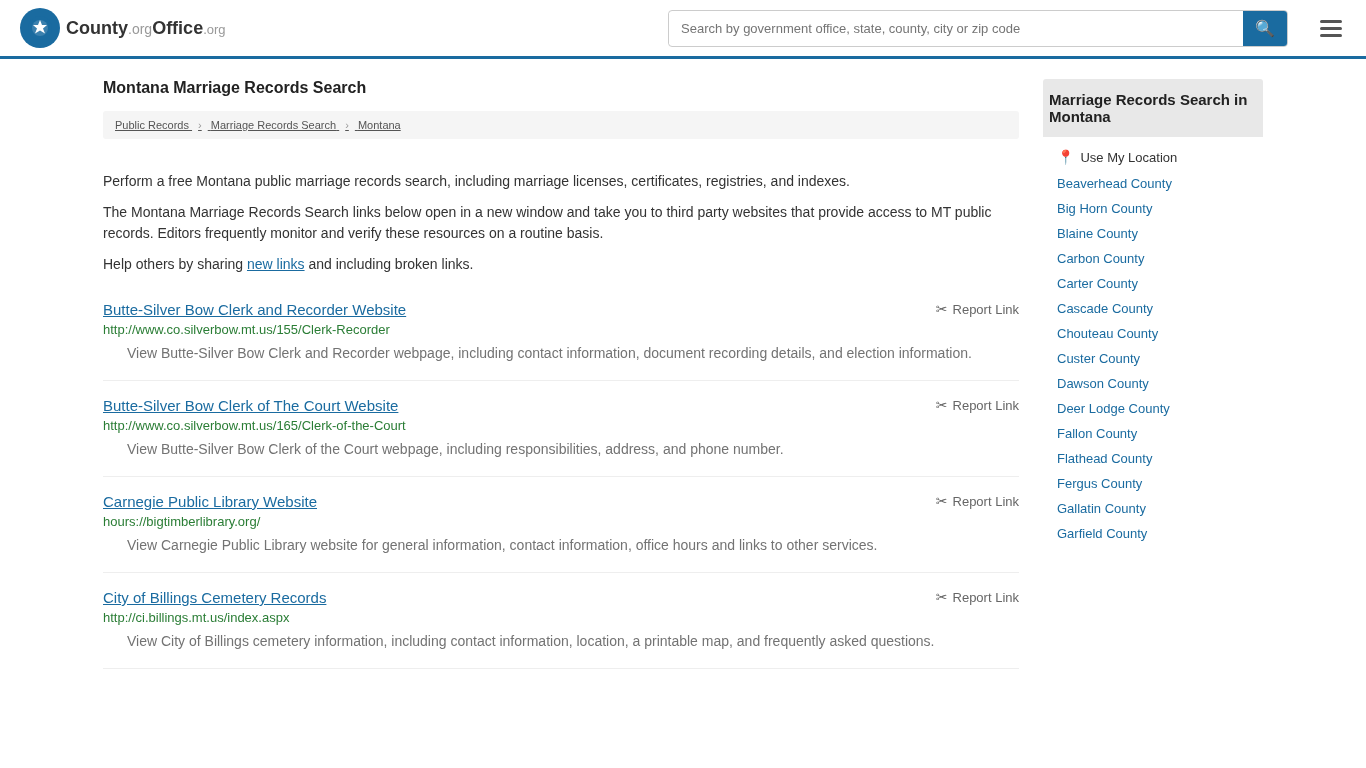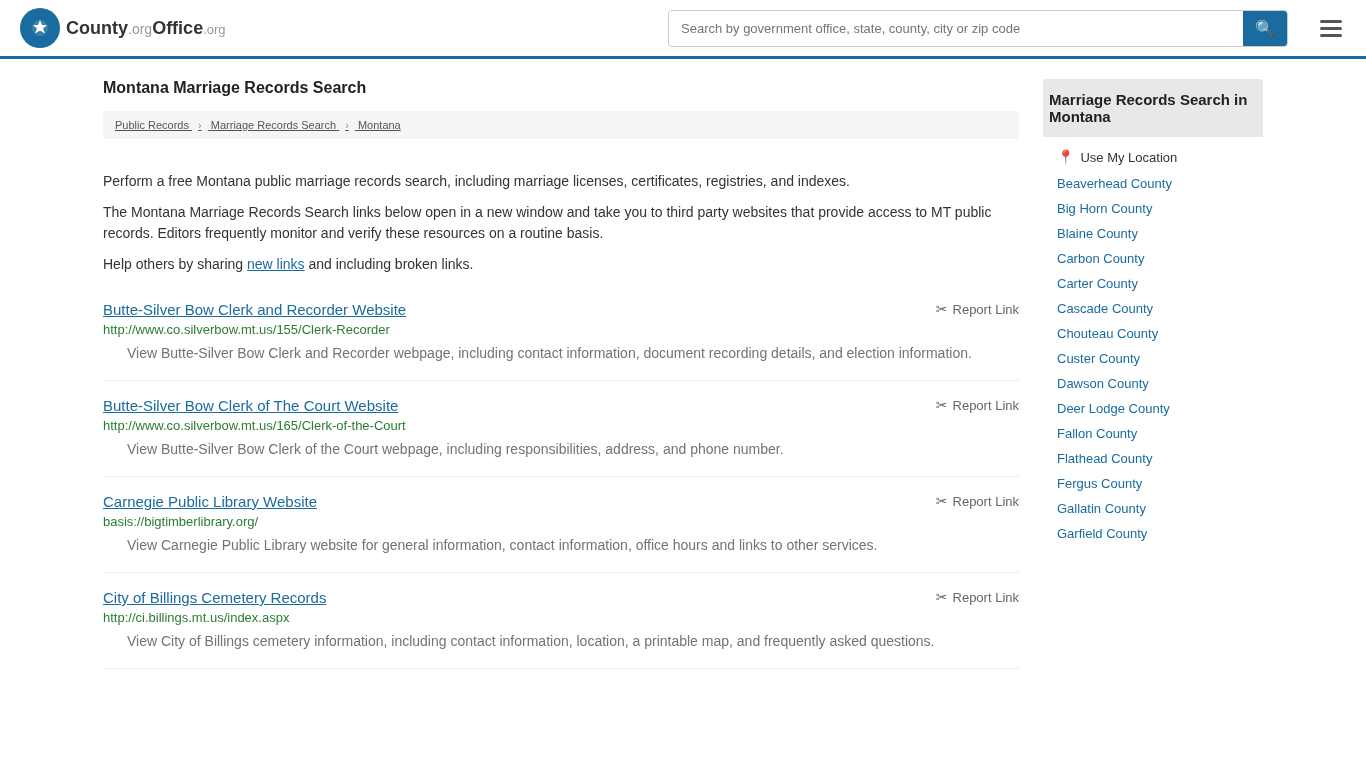--- a/index.html
+++ b/index.html
@@ -300,21 +300,21 @@
       <div class="result-desc">View Butte-Silver Bow Clerk of the Court webpage, including responsibilities, address, and phone number.</div>
     </div>
         <div class="result-item">
       <div class="result-header">
         <a class="result-title" href="#">Carnegie Public Library Website</a>
         <div class="report-link">
           <span class="report-icon">✂</span>
           <span>Report Link</span>
         </div>
       </div>
-      <div class="result-url">basis://bigtimberlibrary.org/</div>
+      <div class="result-url">hours://bigtimberlibrary.org/</div>
       <div class="result-desc">View Carnegie Public Library website for general information, contact information, office hours and links to other services.</div>
     </div>
         <div class="result-item">
       <div class="result-header">
         <a class="result-title" href="#">City of Billings Cemetery Records</a>
         <div class="report-link">
           <span class="report-icon">✂</span>
           <span>Report Link</span>
         </div>
       </div>

